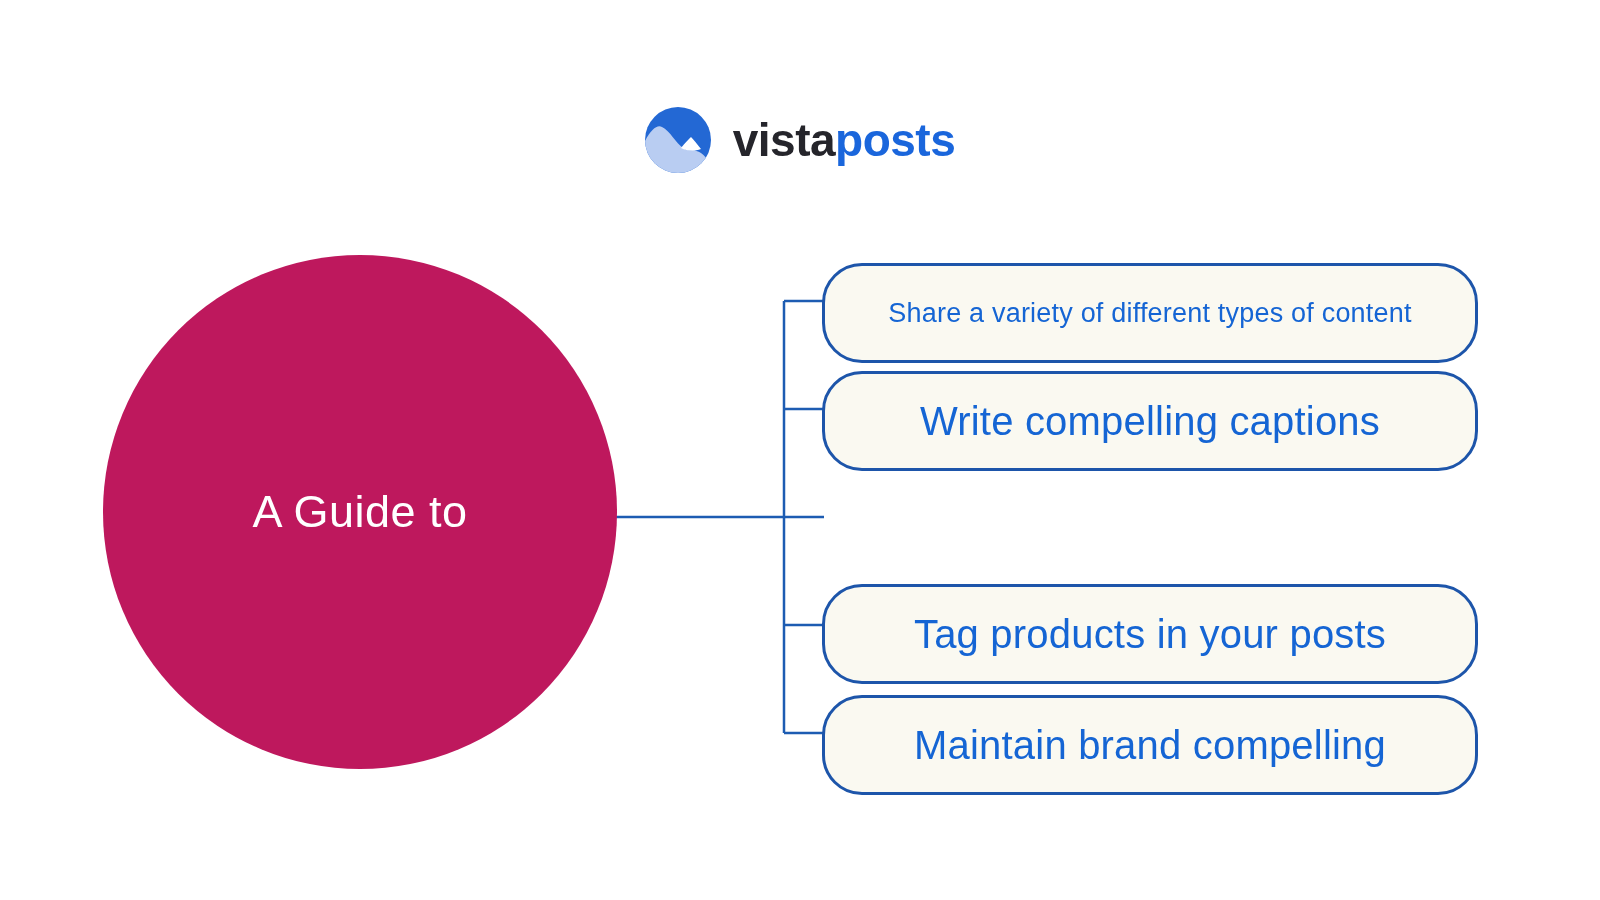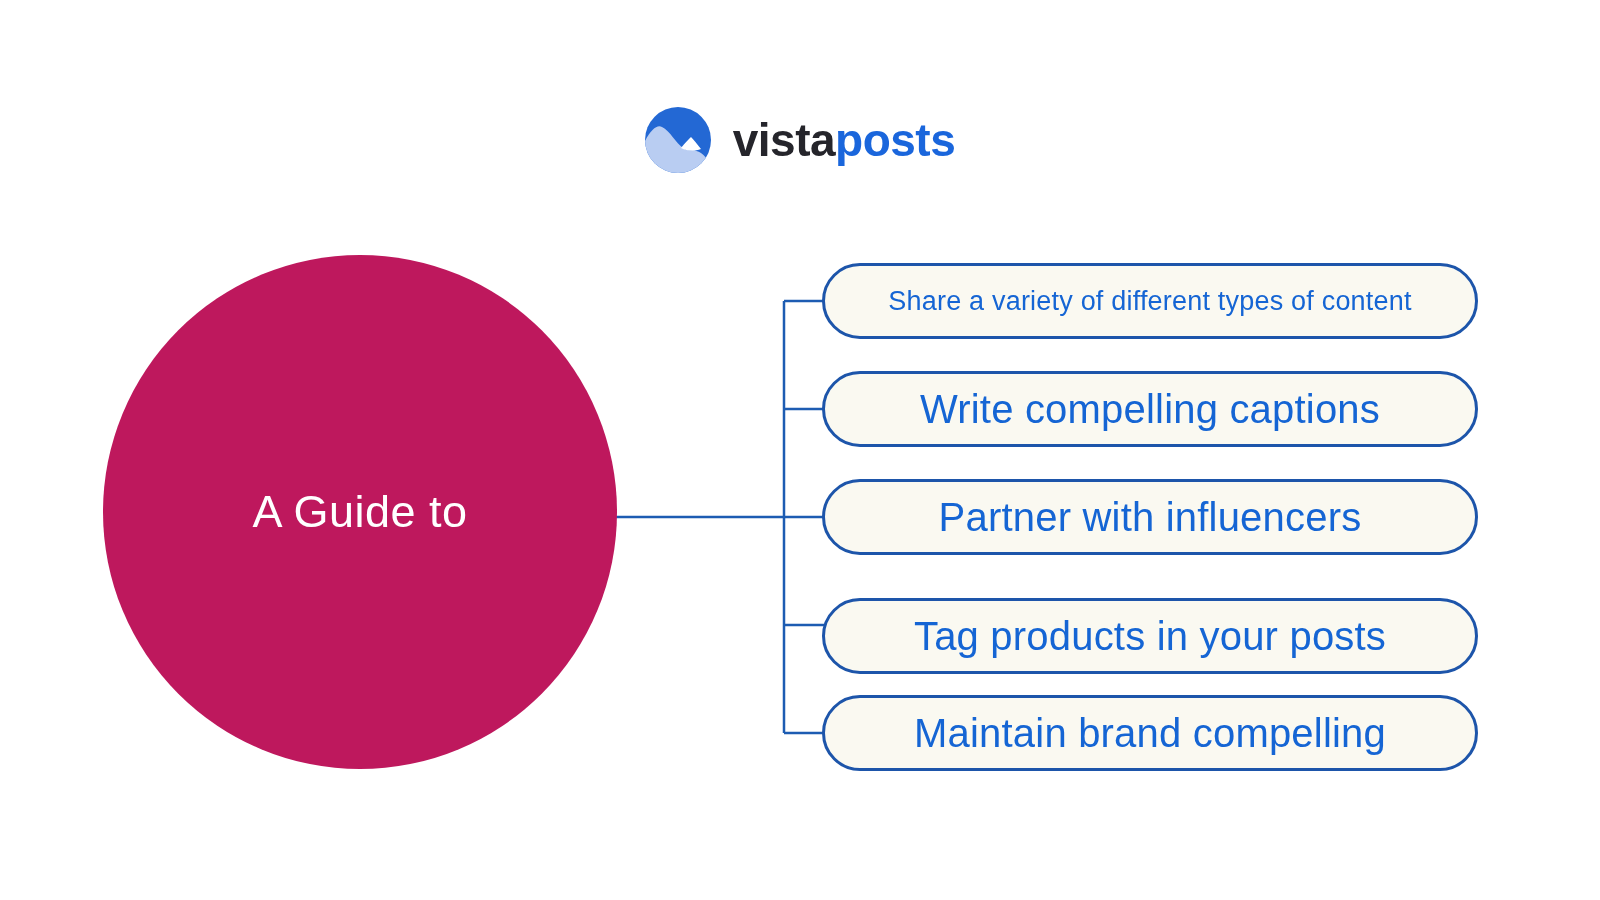--- a/index.html
+++ b/index.html
@@ -73,40 +73,40 @@
     font-weight: 500;
     line-height: 66px;
     letter-spacing: 0.5px;
   }
 
   
   .pill {
     position: absolute;
     left: 822px;
     width: 656px;
-    height: 76px;
+    height: 100px;
     box-sizing: border-box;
     background: #faf9f1;
     border: 3px solid #1d55aa;
     border-radius: 40px;
     display: flex;
     align-items: center;
     justify-content: center;
     text-align: center;
     color: #1565d4;
     font-size: 40px;
     font-weight: 500;
     letter-spacing: 0.2px;
     white-space: nowrap;
   }
   .pill.small { font-size: 27px; }
   .pill-1 { top: 263px; }
   .pill-2 { top: 371px; }
   .pill-3 { top: 479px; }
-  .pill-4 { top: 598px; }
+  .pill-4 { top: 584px; }
   .pill-5 { top: 695px; }
 </style>
 </head>
 <body>
 
 <div class="canvas">
 
   <svg class="connectors" viewBox="0 0 1600 900" xmlns="http://www.w3.org/2000/svg">
     <g stroke="#1d5cb2" stroke-width="2.5" fill="none">
       <line x1="610" y1="517" x2="784" y2="517"></line>
@@ -142,23 +142,20 @@
       <div>A Guide to</div>
     </div>
   </div>
 
   <div class="pill pill-1 small">
     <span>Share a variety of different types of content</span>
   </div>
   <div class="pill pill-2">
     <span>Write compelling captions</span>
   </div>
-  <div class="pill pill-3">
-    <span>Partner with influencers</span>
-  </div>
   <div class="pill pill-4">
     <span>Tag products in your posts</span>
   </div>
   <div class="pill pill-5">
     <span>Maintain brand compelling</span>
   </div>
 
 </div>
 
 </body></html>

